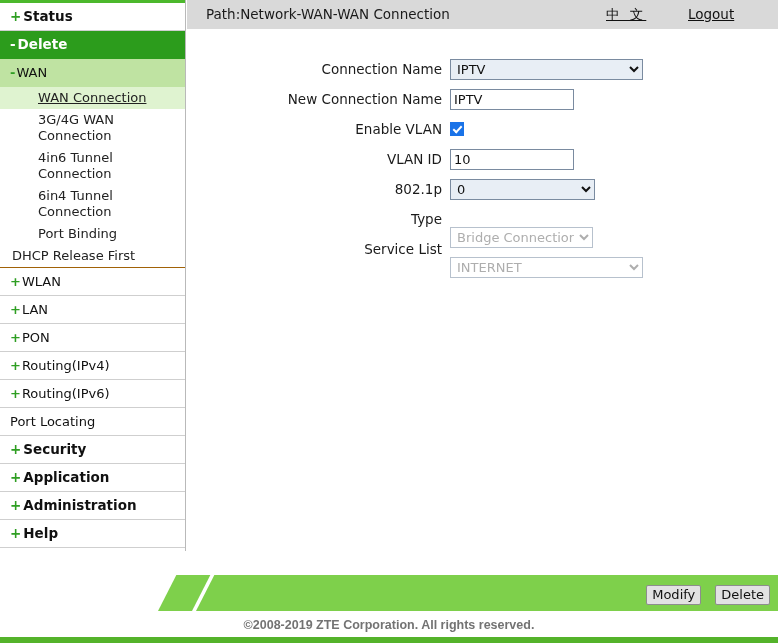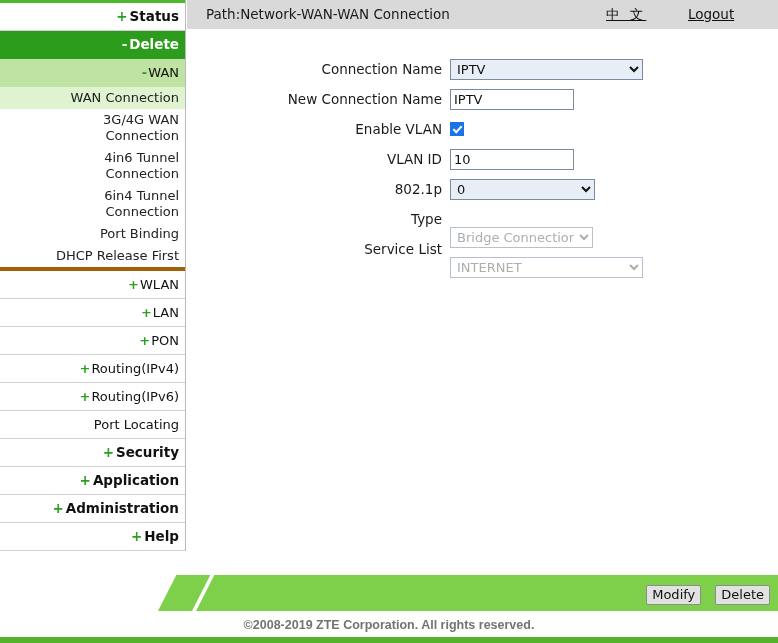--- a/index.html
+++ b/index.html
@@ -45,21 +45,20 @@
     margin: 0;
     padding: 0;
   }
   .nav-row {
     position: relative;
     box-sizing: border-box;
     border-bottom: 1px solid #cfcfcf;
     padding: 5px 6px 5px 10px;
     line-height: 17px;
     cursor: default;
-    text-align: right;
   }
   .nav-top {
     font-weight: bold;
     font-size: 13.5px;
     color: #111111;
   }
   .nav-top .pm {
     color: #2e9e22;
     font-weight: bold;
     margin-right: 2px;
@@ -89,23 +88,24 @@
   .nav-leaf {
     padding-left: 38px;
     padding-top: 3px;
     padding-bottom: 3px;
     font-size: 13px;
     border-bottom: none;
     line-height: 16px;
   }
   .nav-leaf.sel-leaf {
     background: #dff3d0;
+    text-decoration: underline;
   }
   .nav-leaf.with-rule {
-    border-bottom: 4px solid #a16207;
+    border-bottom: 1px solid #a16207;
     padding-left: 12px;
   }
   .sidebar-filler {
     position: relative;
     height: 64px;
   }
   #help-bubble {
     position: absolute;
     right: 14px;
     bottom: 10px;

